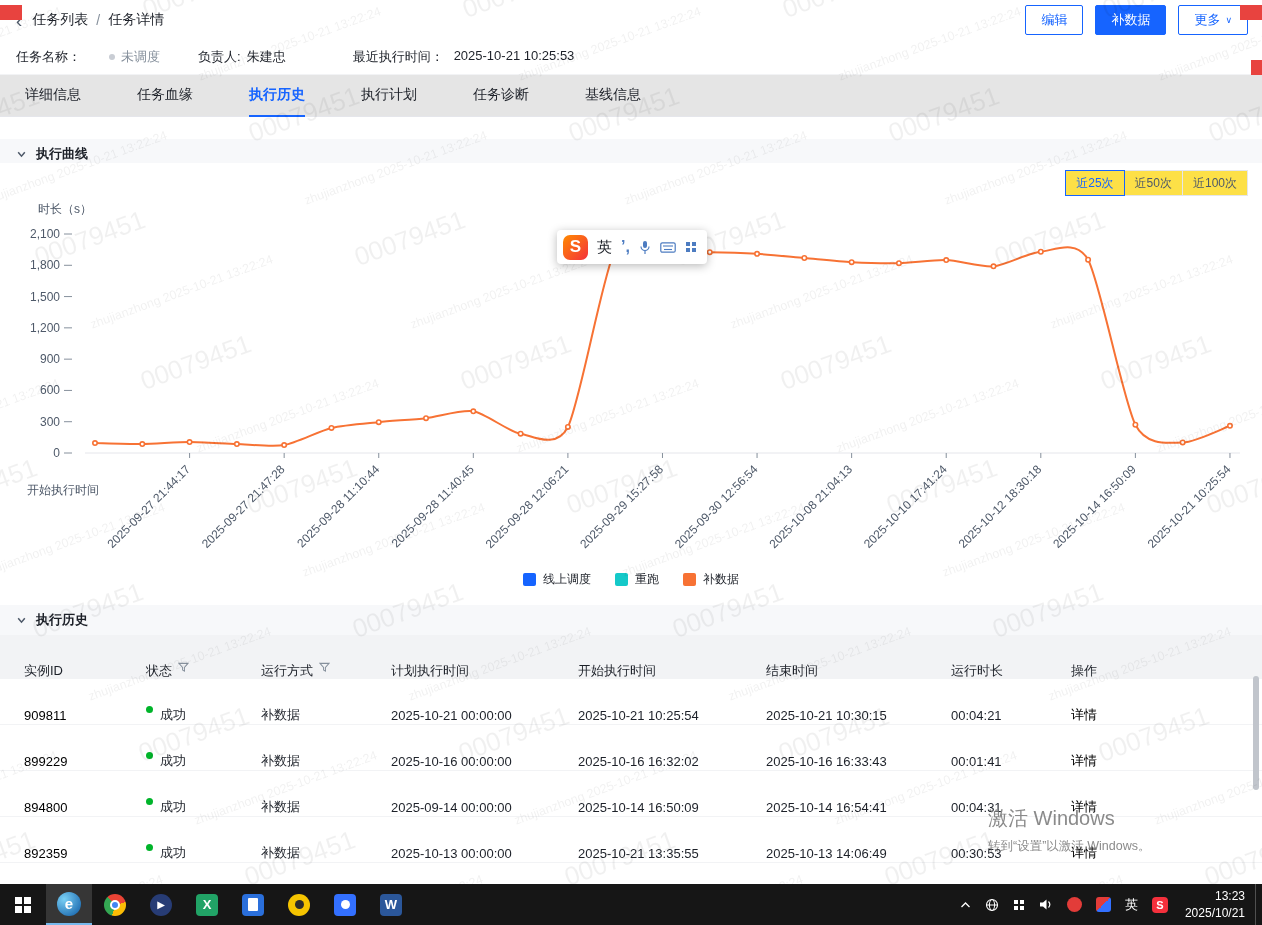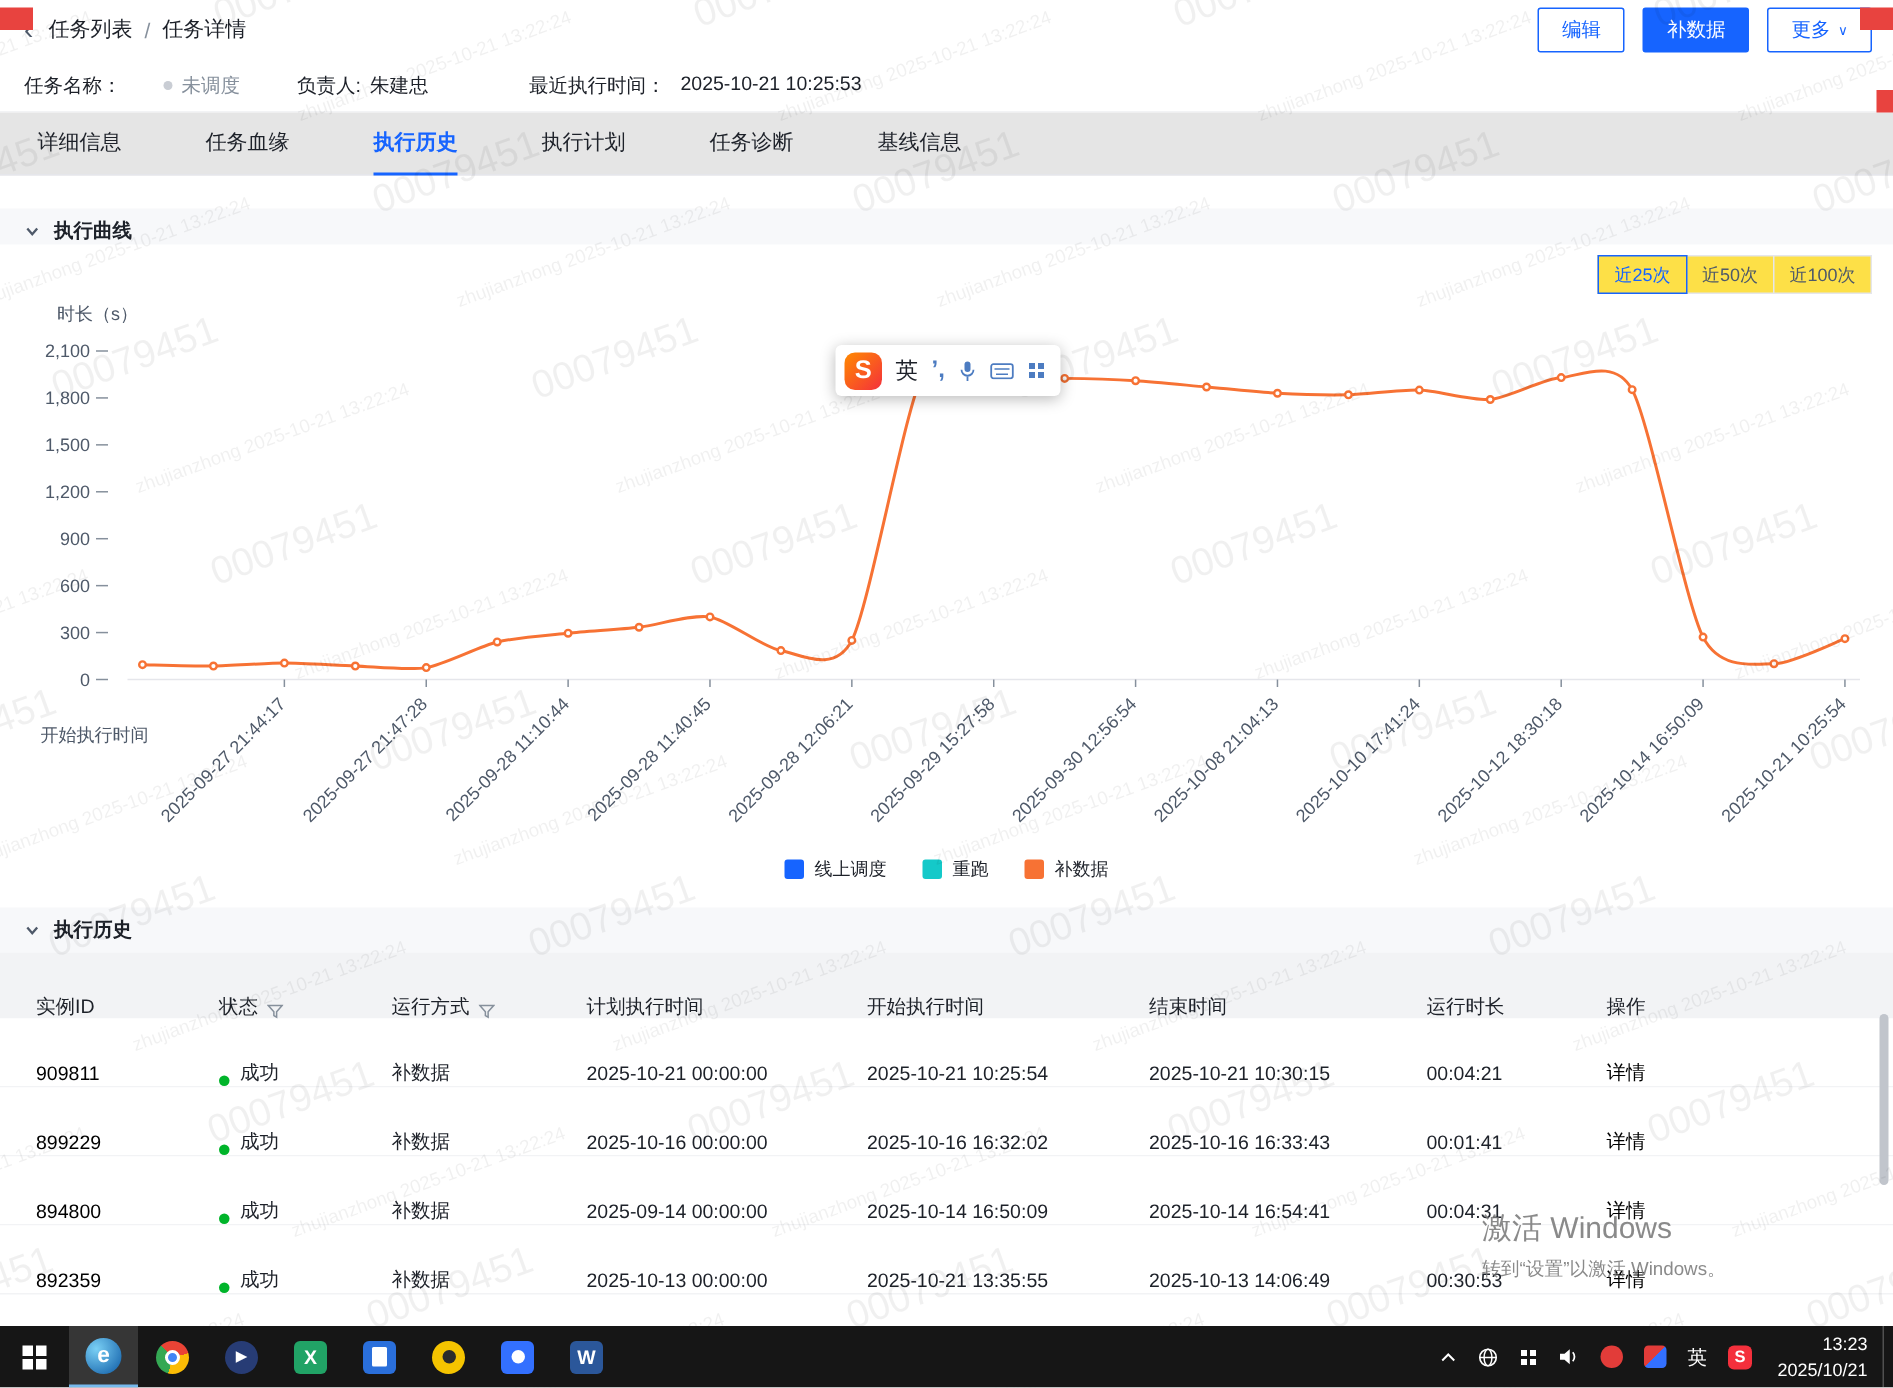--- a/index.html
+++ b/index.html
@@ -48,21 +48,21 @@
   #chartSvg{position:absolute;left:0;top:0;}
   #chartSvg text{font-family:"Liberation Sans","DejaVu Sans",sans-serif;font-size:12px;fill:#4e5969;}
   .legend{position:absolute;left:0;right:0;top:408px;display:flex;justify-content:center;gap:24px;align-items:center;}
   .legend-item{display:flex;align-items:center;gap:7px;font-size:12px;color:#1d2129;cursor:pointer;}
   .legend-swatch{width:13px;height:13px;border-radius:2px;}
   
   .table{position:absolute;top:635px;left:0;right:0;}
   .trow{display:grid;grid-template-columns:146px 115px 130px 187px 188px 185px 120px 1fr;align-items:center;}
   .thead{height:44px;background:#f2f3f5;font-size:13px;}
   .tbody-row{height:45px;background:#fff;border-bottom:1px solid #f2f3f5;font-size:13px;}
-  .cell{display:flex;align-items:flex-end;margin-top:27px;}
+  .cell{display:flex;align-items:flex-start;margin-top:27px;}
   .cell-first{padding-left:24px;box-sizing:border-box;}
   .status-cell{gap:7px;}
   .status-dot{width:7px;height:7px;border-radius:50%;background:#00b42a;}
   .link{color:#000000;cursor:pointer;text-decoration:none;}
   .filter-icon{margin-left:6px;cursor:pointer;display:inline-flex;}
   
   .scrollbar-track{position:absolute;right:2px;top:640px;width:8px;height:238px;}
   .scrollbar-thumb{position:absolute;top:36px;left:1px;width:6px;height:114px;background:#c1c5cc;border-radius:3px;cursor:pointer;}
   
   .watermark-layer{position:absolute;inset:0;z-index:5;pointer-events:none;overflow:hidden;}

